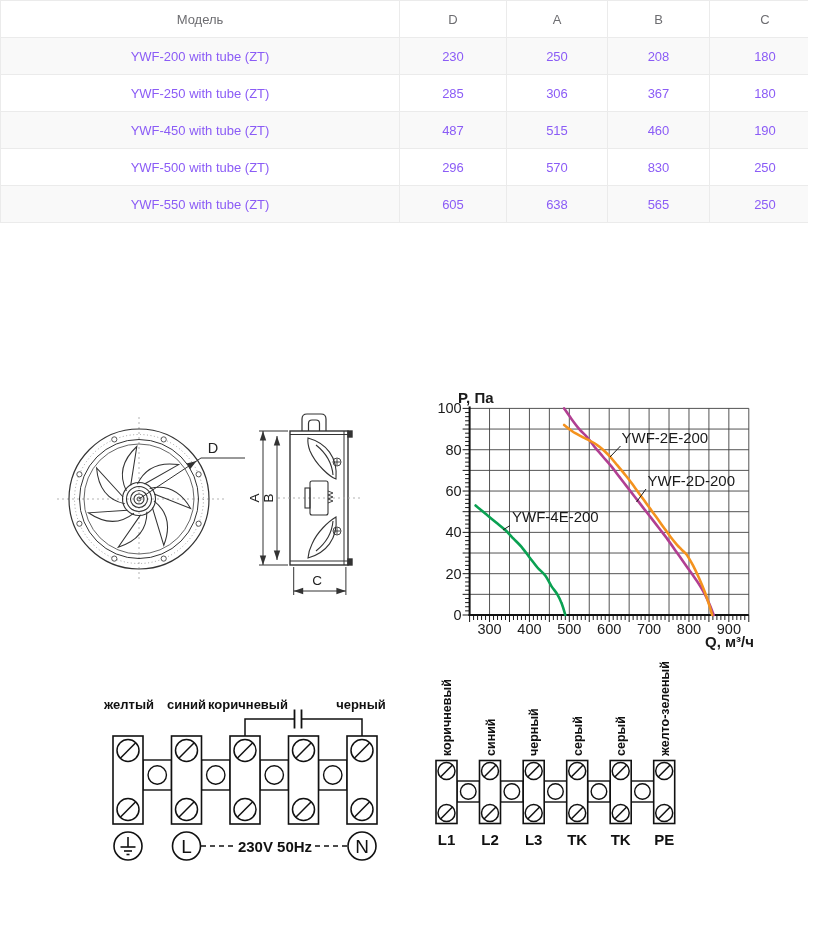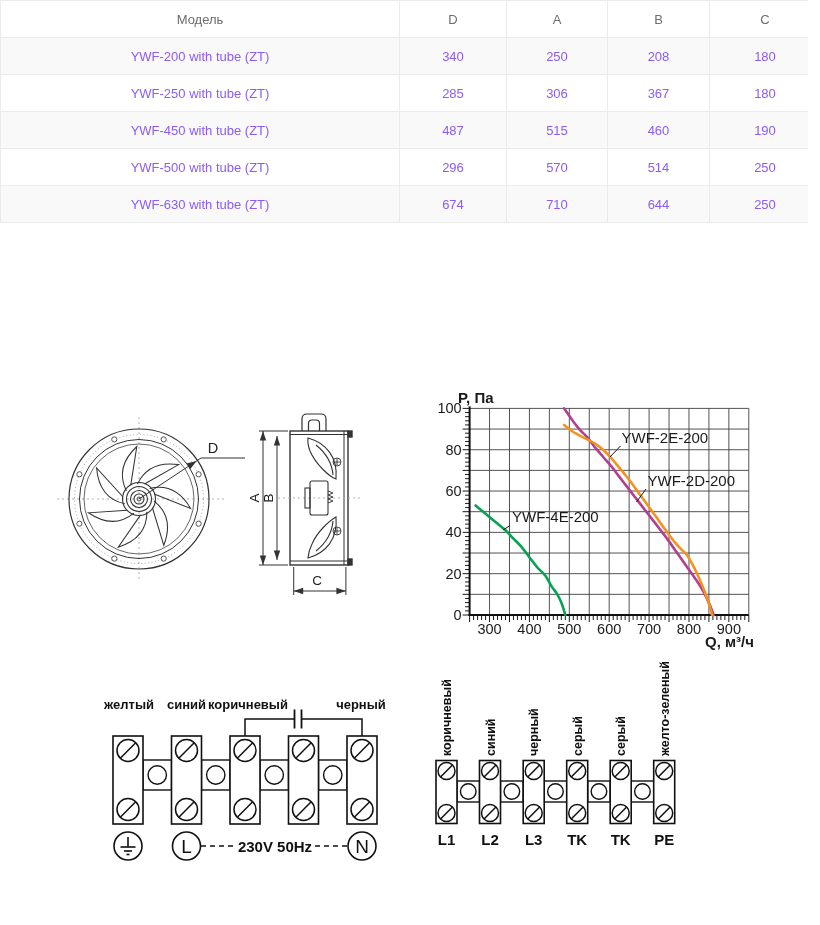--- a/index.html
+++ b/index.html
@@ -41,21 +41,21 @@
           <th>Модель</th>
           <th>D</th>
           <th>A</th>
           <th>B</th>
           <th>C</th>
         </tr>
     </thead>
     <tbody>
         <tr>
           <td>YWF-200 with tube (ZT)</td>
-          <td>340</td>
+          <td>230</td>
           <td>250</td>
           <td>208</td>
           <td>180</td>
         </tr>
         <tr>
           <td>YWF-250 with tube (ZT)</td>
           <td>285</td>
           <td>306</td>
           <td>367</td>
           <td>180</td>
@@ -64,28 +64,28 @@
           <td>YWF-450 with tube (ZT)</td>
           <td>487</td>
           <td>515</td>
           <td>460</td>
           <td>190</td>
         </tr>
         <tr>
           <td>YWF-500 with tube (ZT)</td>
           <td>296</td>
           <td>570</td>
-          <td>514</td>
+          <td>830</td>
           <td>250</td>
         </tr>
         <tr>
-          <td>YWF-630 with tube (ZT)</td>
-          <td>674</td>
-          <td>710</td>
-          <td>644</td>
+          <td>YWF-550 with tube (ZT)</td>
+          <td>605</td>
+          <td>638</td>
+          <td>565</td>
           <td>250</td>
         </tr>
       </tbody>
   </table>
 
   <svg id="fan-front" class="fig" width="200" height="175" viewBox="0 0 200 175">
     <g stroke="#aaa" stroke-width="0.9" stroke-dasharray="2,3">
       <line x1="2" y1="87" x2="170" y2="87"></line>
       <line x1="84" y1="5" x2="84" y2="170"></line>
     </g>

